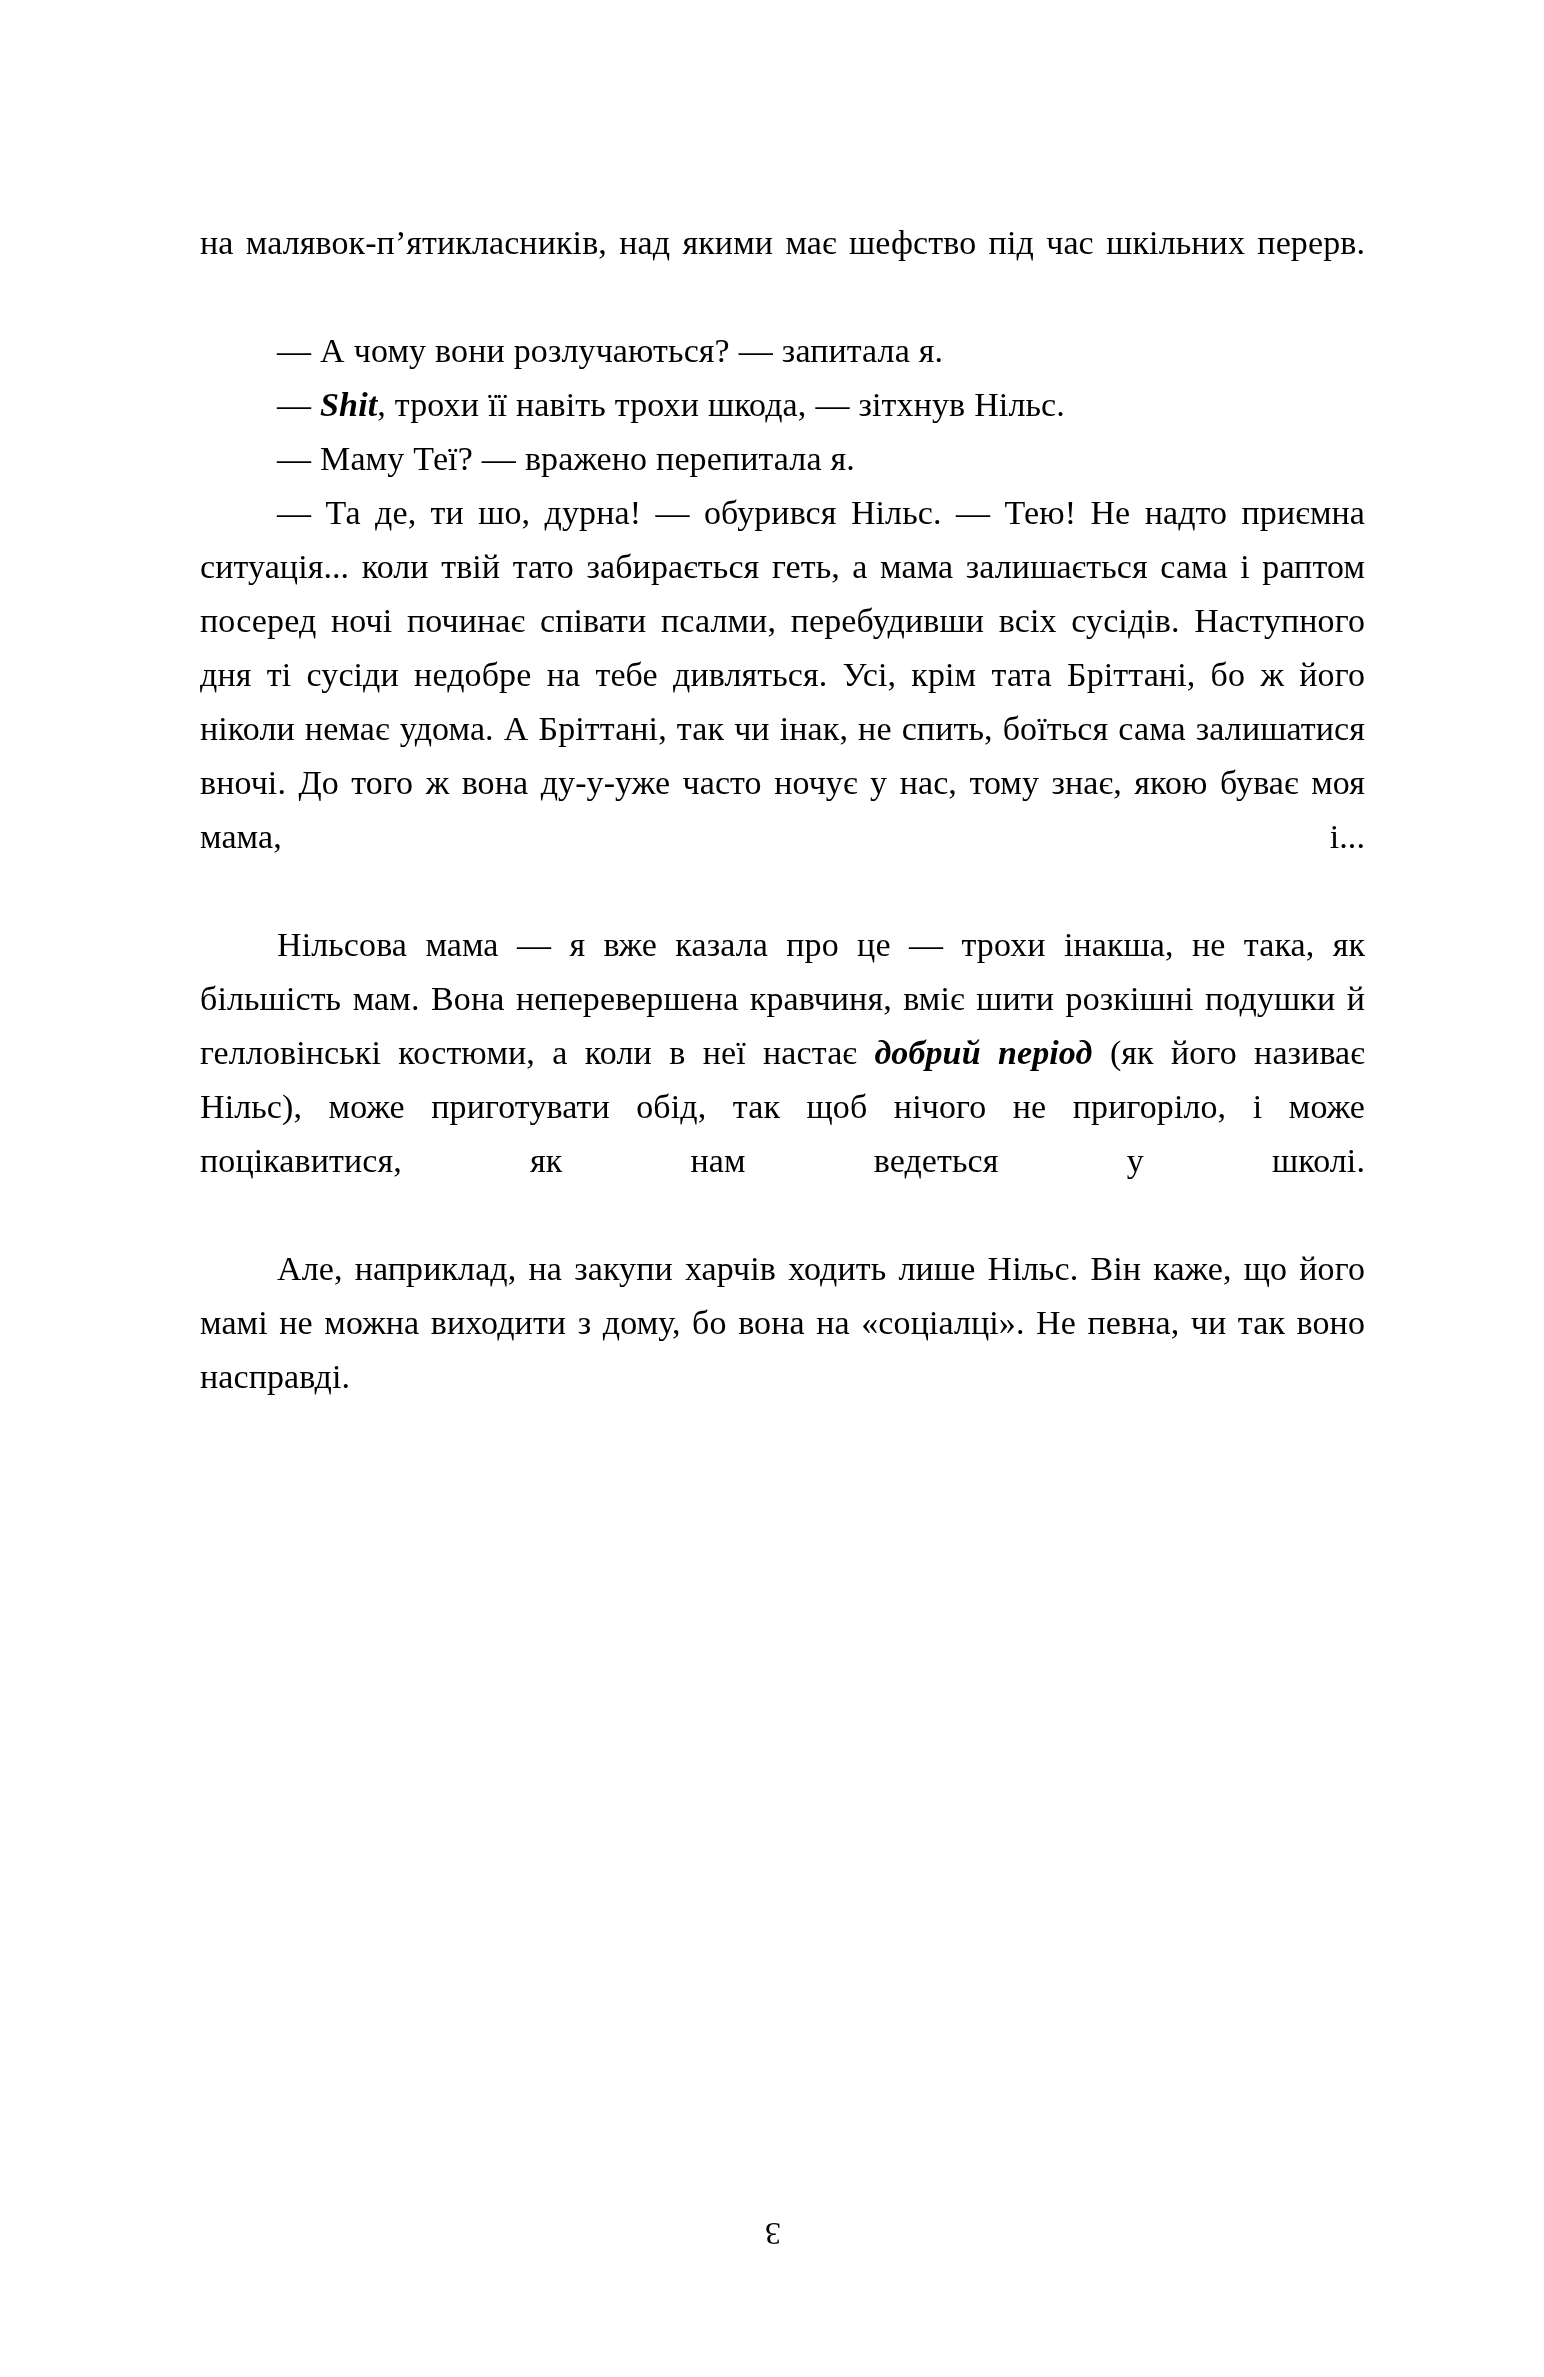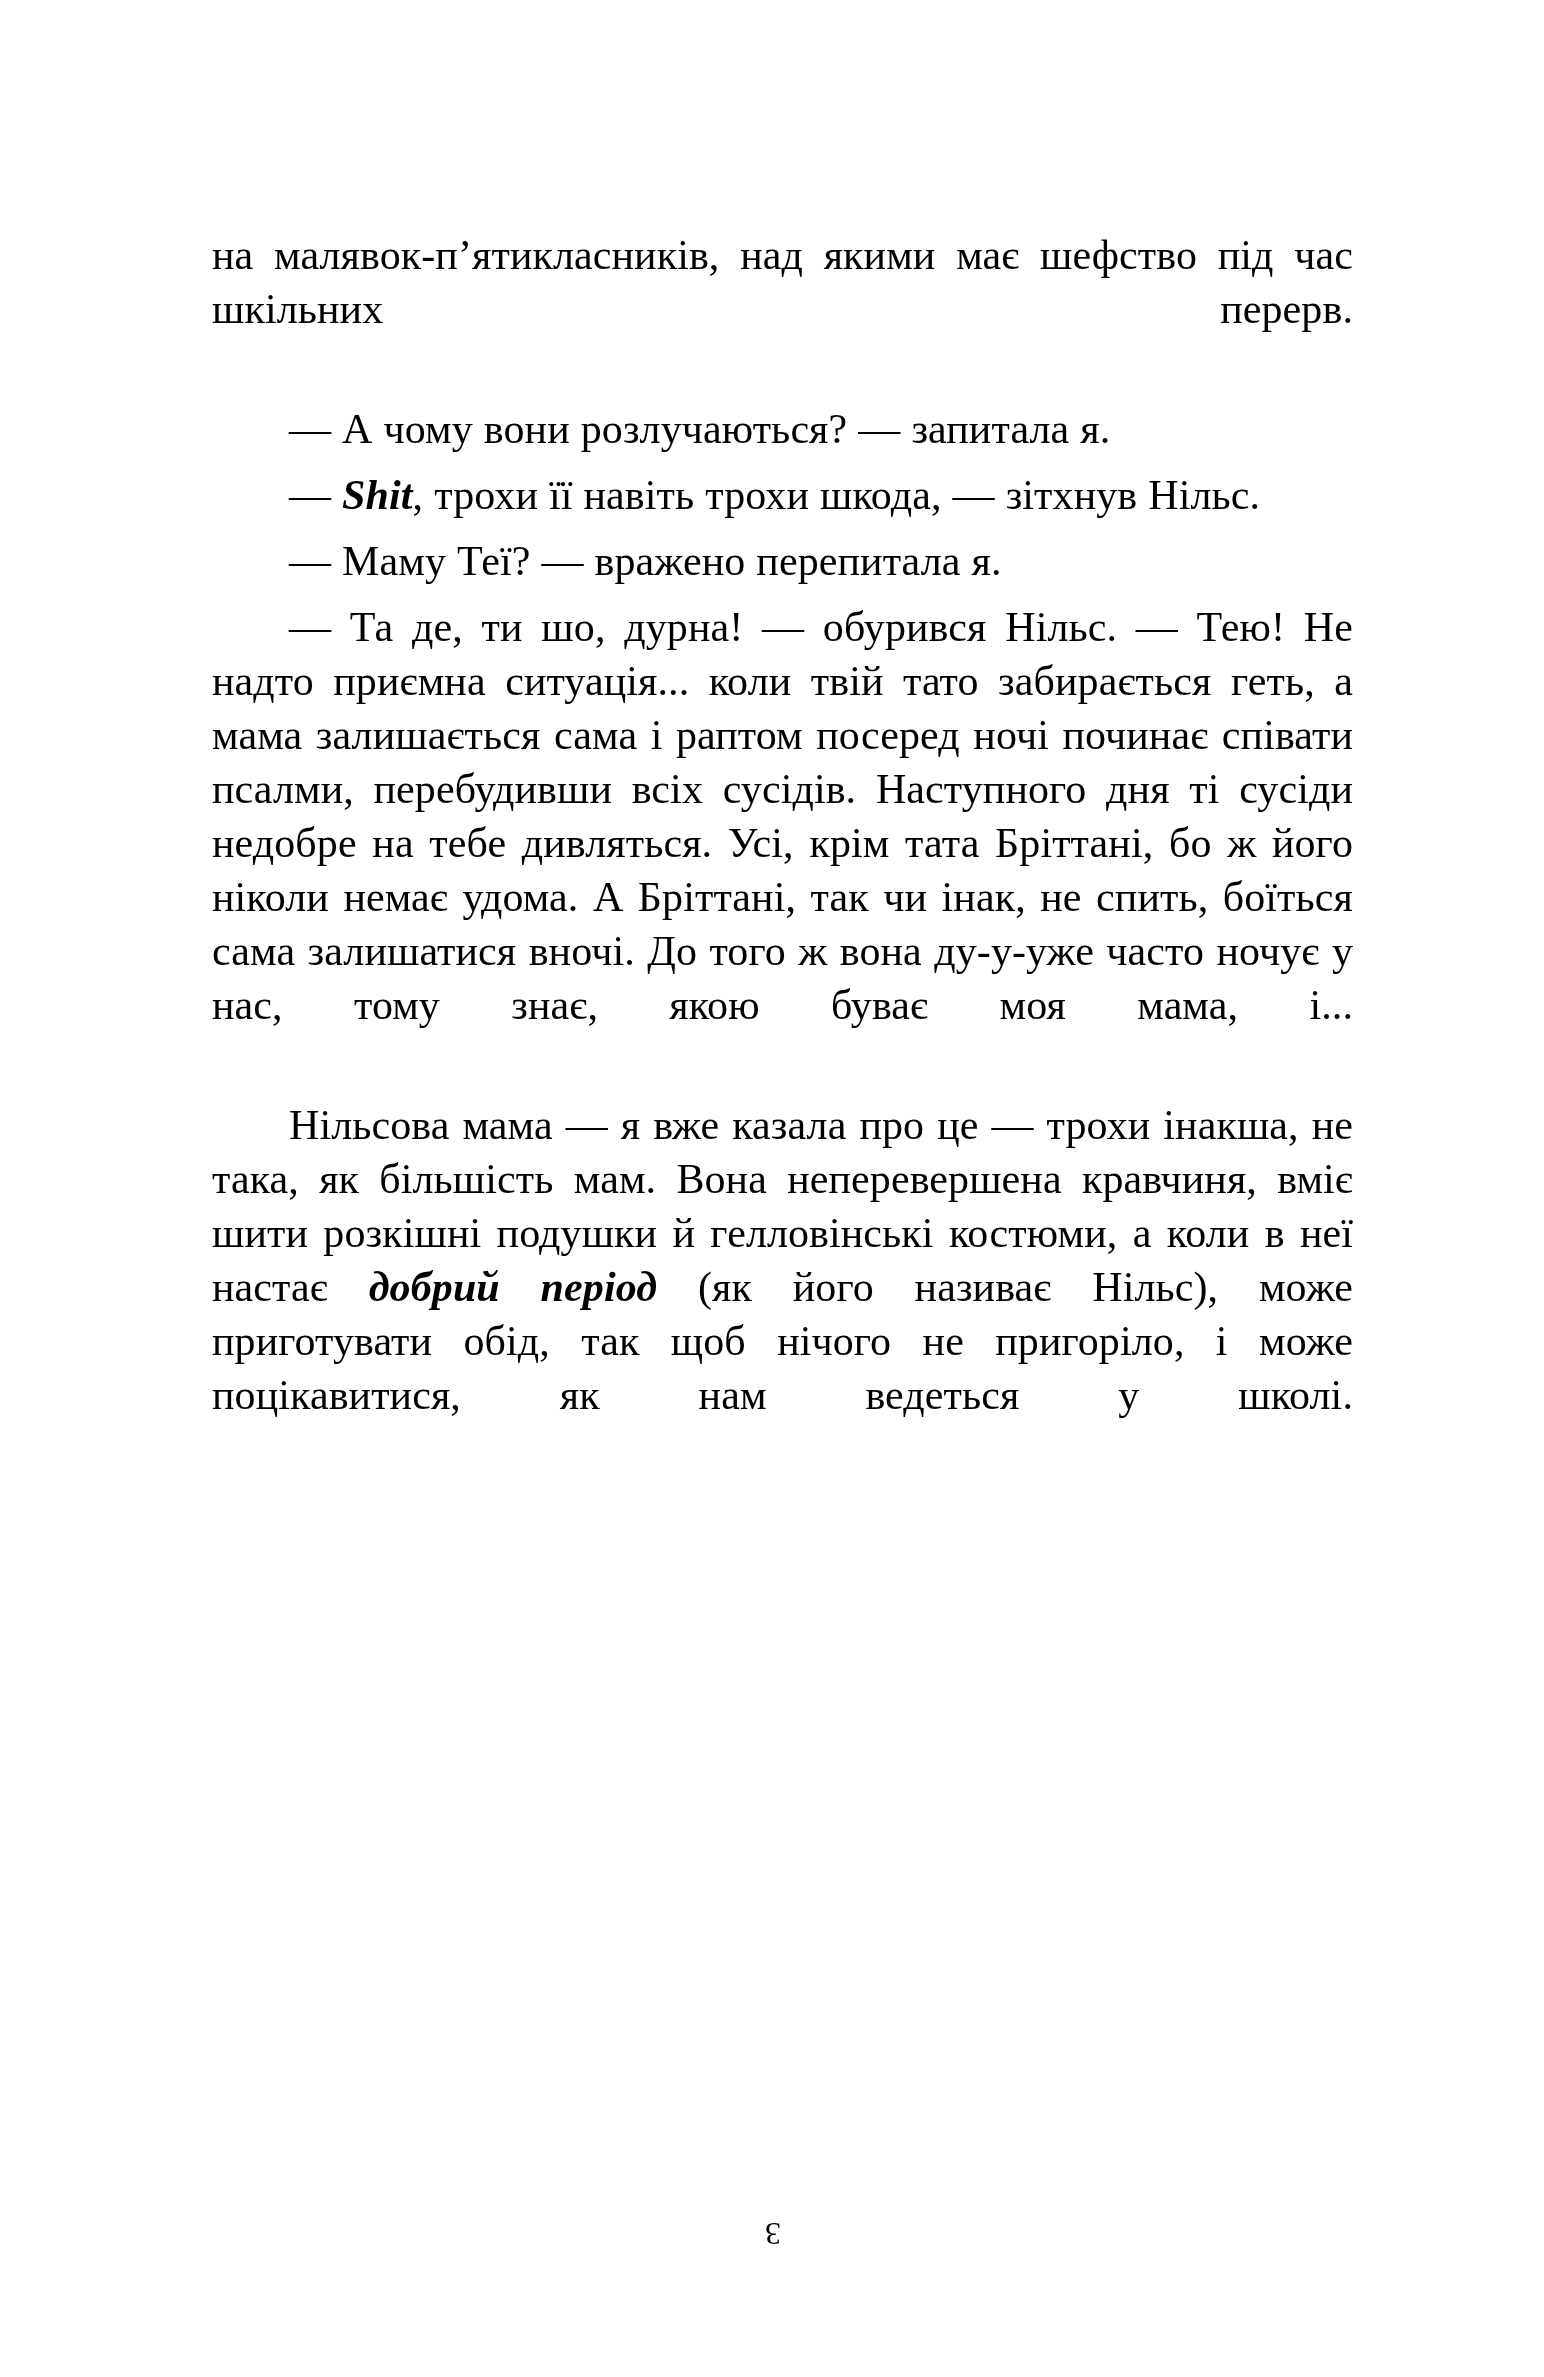--- a/index.html
+++ b/index.html
@@ -27,22 +27,22 @@
   }
 
   .text-block {
     position: absolute;
     left: 200px;
     top: 216px;
     width: 1165px;
   }
 
   .para {
-    margin: 12px;
-    font-size: 42px;
+    margin: 0;
+    font-size: 34px;
     line-height: 54px;
     text-align: justify;
     text-justify: inter-word;
     letter-spacing: 0.1px;
     word-spacing: 0.4px;
     hyphens: manual;
   }
 
   .para.indent {
     text-indent: 77px;
@@ -98,20 +98,21 @@
     <p class="para indent nostretch"><span>— </span><i>Shit</i><span>, трохи її навіть трохи шкода, — зітхнув Нільс.</span></p>
 
     <p class="para indent nostretch">— Маму Теї? — вражено перепитала я.</p>
 
     <p class="para indent">— Та де, ти шо, дурна! — обурився Нільс. — Тею! Не надто приємна ситуація... коли твій тато забирається геть, а мама залишається сама і раптом посеред ночі починає співати псалми, перебудивши всіх сусідів. Наступного дня ті сусіди недобре на тебе дивляться. Усі, крім тата Бріттані, бо ж його ніколи немає удома. А Бріттані, так чи інак, не спить, боїться сама залишатися вночі. До того ж вона ду-у-уже часто ночує у нас, тому знає, якою буває моя мама, і...</p>
 
 
 
     <p class="para indent"><span>Нільсова мама — я вже казала про це — трохи інакша, не така, як більшість мам. Вона неперевершена кравчиня, вміє шити розкішні подушки й гелловінські костюми, а коли в неї настає </span><i>добрий період</i><span> (як його називає Нільс), може приготувати обід, так щоб нічого не пригоріло, і може поцікавитися, як нам ведеться у школі.</span></p>
 
+    <p class="para indent">Але, наприклад, на закупи харчів ходить лише Нільс. Він каже, що його мамі не можна виходити з дому, бо вона на «соціалці». Не певна, чи так воно насправді.</p>
 
   </div>
 
   <div class="folio">
     <span class="num">3</span>
   </div>
 
 </div>
 
 

